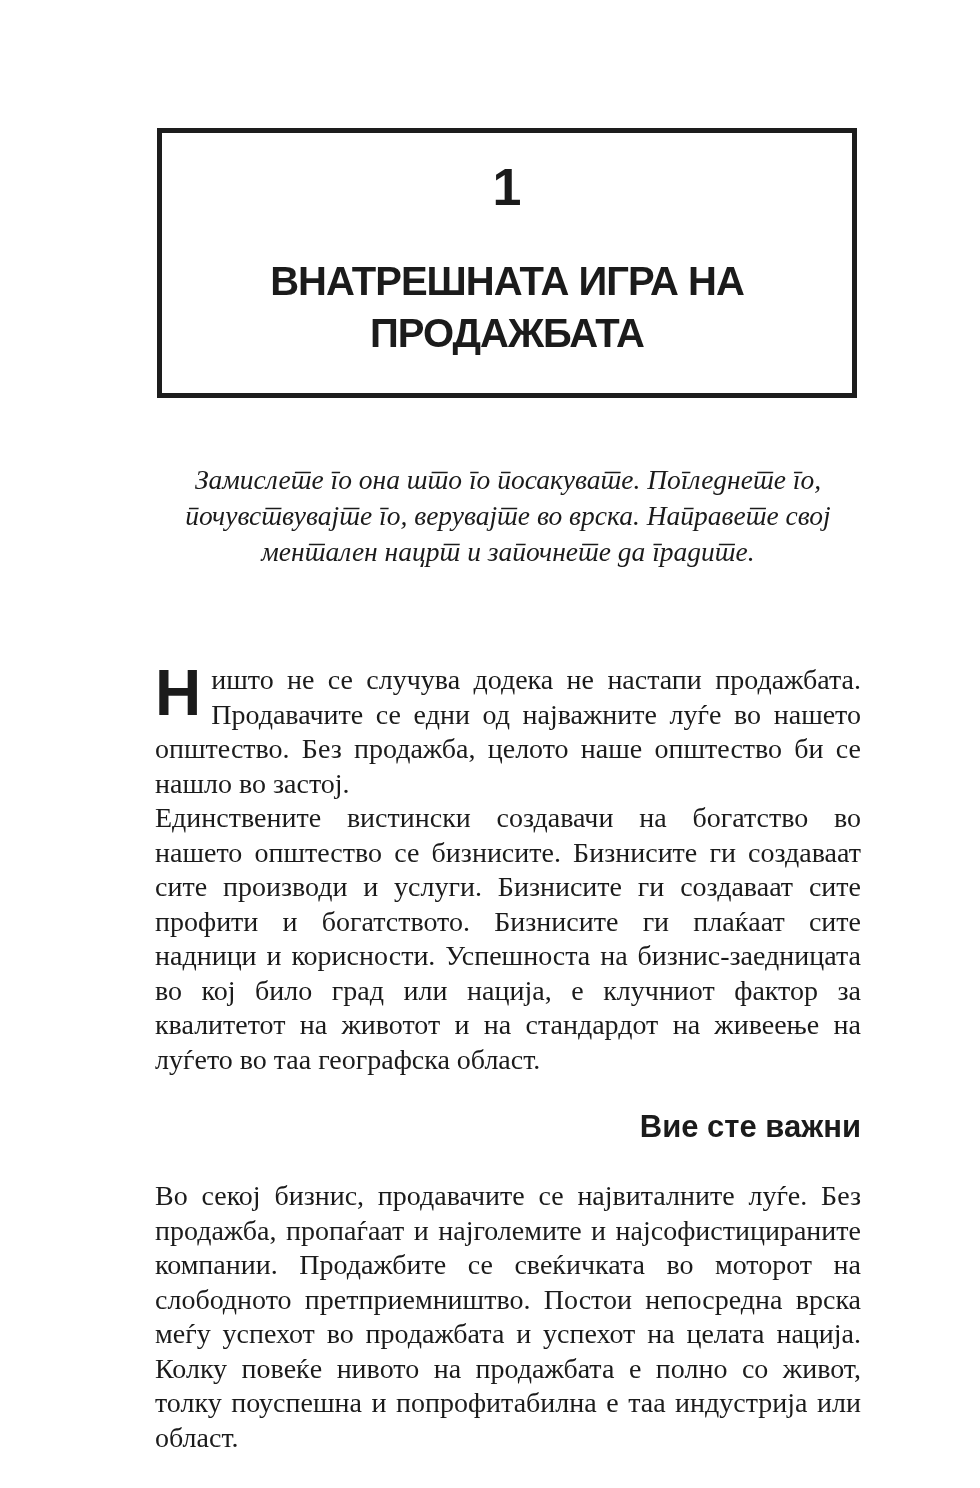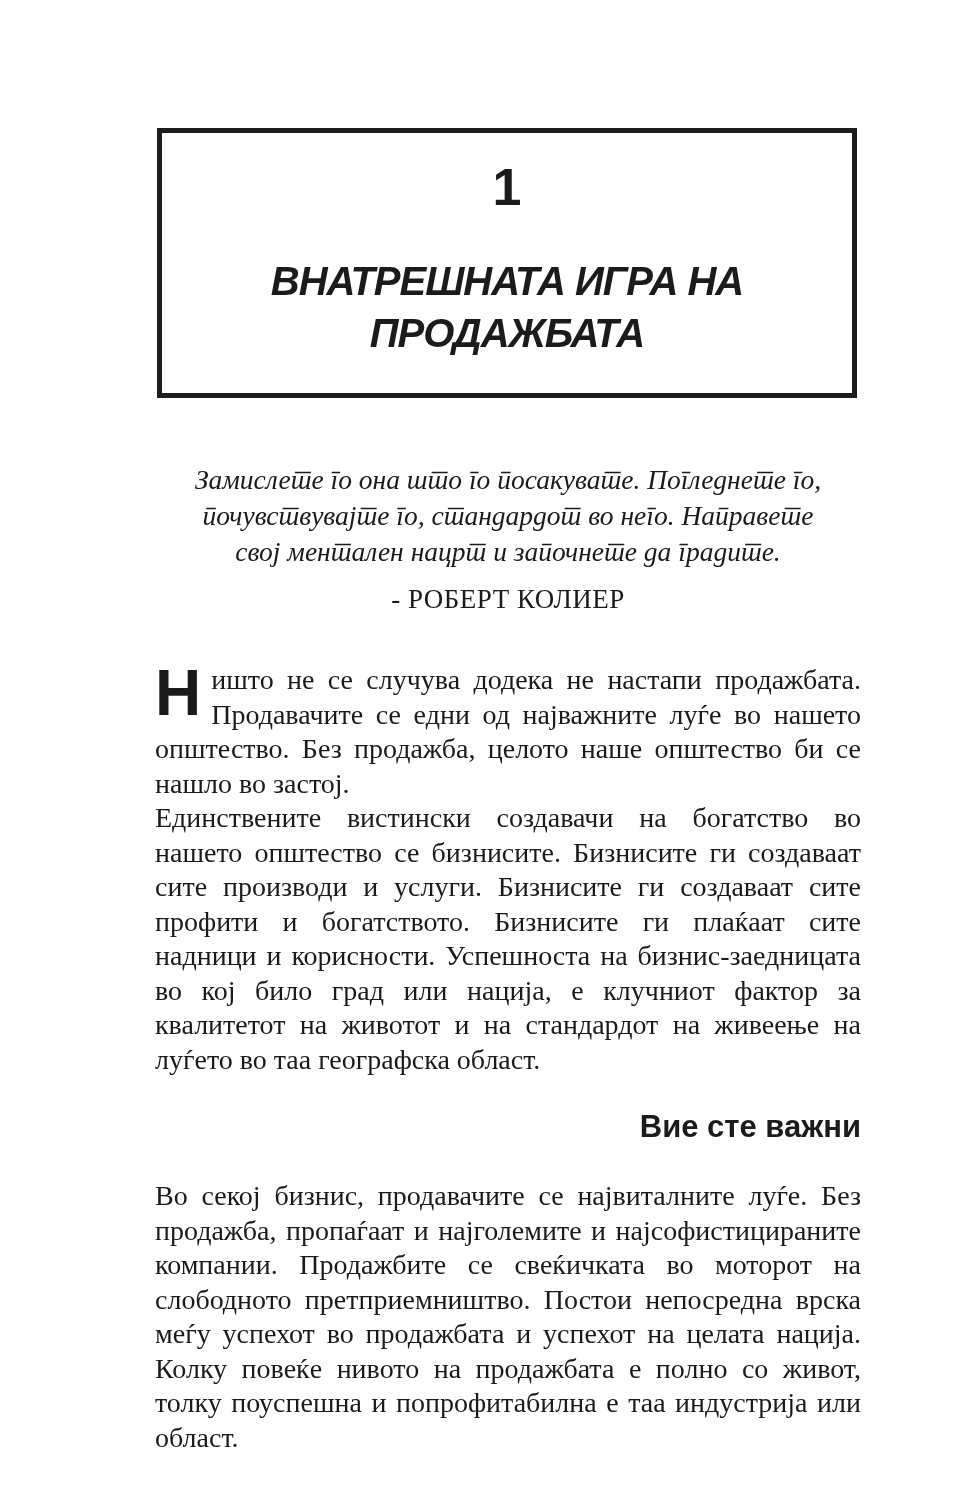--- a/index.html
+++ b/index.html
@@ -33,21 +33,20 @@
     line-height: 56px;
   }
   .chapter-title {
     margin: 40px auto 0;
     width: 620px;
     font-family: "Liberation Sans", "DejaVu Sans", sans-serif;
     font-weight: bold;
     font-size: 40px;
     line-height: 52px;
     letter-spacing: -1px;
-    font-style: italic;
   }
 
   
   .epigraph {
     position: absolute;
     left: 155px;
     top: 462px;
     width: 706px;
     text-align: center;
   }
@@ -108,22 +107,21 @@
 <body>
 
 <div class="page">
 
   <div class="chapter-box">
     <div class="chapter-number">1</div>
     <h1 class="chapter-title">ВНАТРЕШНАТА ИГРА НА ПРОДАЖБАТА</h1>
   </div>
 
   <div class="epigraph">
-    <p class="epigraph-text">Замислете го она што го посакувате. Погледнете го, почувствувајте го, стандардот во него. Направете свој ментален нацрт и започнете да градите.</p>
-    <p class="epigraph-attribution">- РОБЕРТ КОЛИЕР</p>
+    <p class="epigraph-text">Замислете го она што го посакувате. Погледнете го, почувствувајте го, верувајте во врска. Направете свој ментален нацрт и започнете да градите.</p>
   </div>
 
   <div class="body-text">
     <p class="para">
       <span class="dropcap">Н</span><span>ишто не се случува додека не настапи продажбата. Продавачите се едни од најважните луѓе во нашето општество. Без продажба, целото наше општество би се нашло во застој.</span>
     </p>
     <p class="para">Единствените вистински создавачи на богатство во нашето општество се бизнисите. Бизнисите ги создаваат сите производи и услуги. Бизнисите ги создаваат сите профити и богатството. Бизнисите ги плаќаат сите надници и корисности. Успешноста на бизнис-заедницата во кој било град или нација, е клучниот фактор за квалитетот на животот и на стандардот на живеење на луѓето во таа географска област.</p>
 
     <h2 class="section-heading">Вие сте важни</h2>
 

